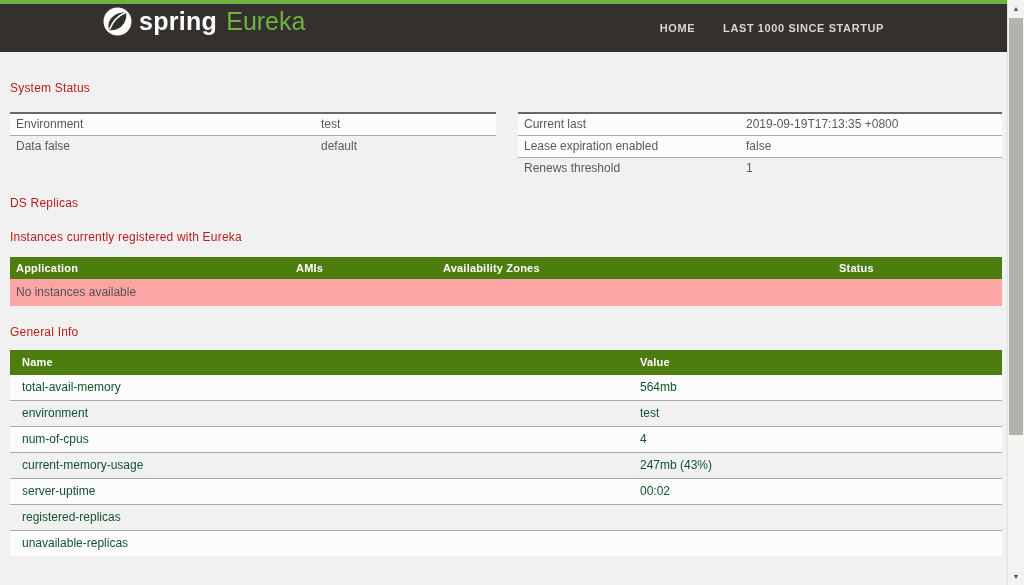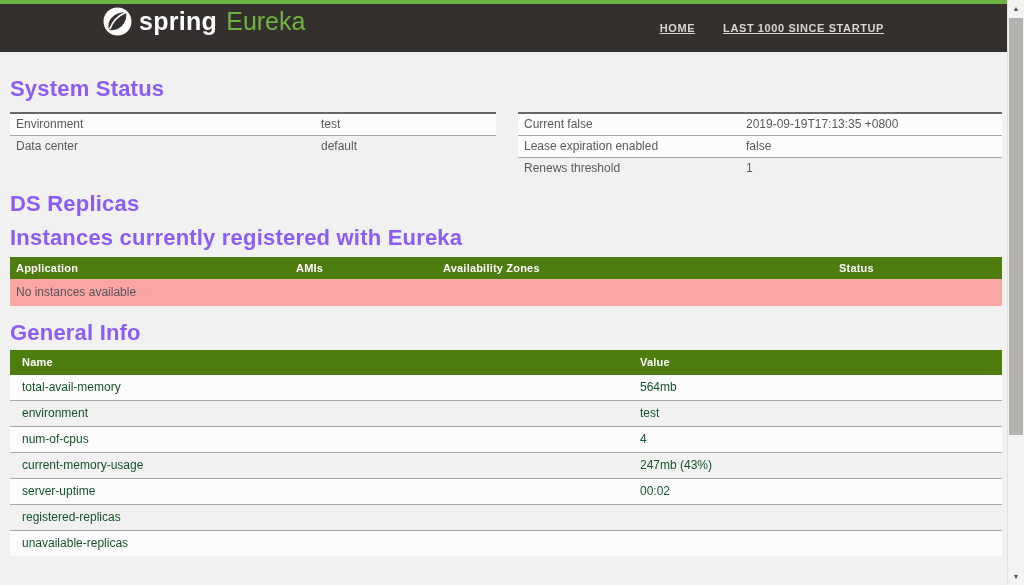--- a/index.html
+++ b/index.html
@@ -52,29 +52,28 @@
     align-items: center;
     gap: 28px;
   }
   .nav-link {
     color: #d8d6d3;
     font-size: 11px;
     font-weight: 700;
     letter-spacing: 0.6px;
     cursor: pointer;
     white-space: nowrap;
-    text-decoration: underline;
   }
 
   
   .content { padding: 0 22px 0 10px; }
   h1.section {
-    font-size: 22px;
-    font-weight: 700;
-    color: #8b5cf6;
+    font-size: 12px;
+    font-weight: 400;
+    color: #b91c1c;
     letter-spacing: 0.2px;
     line-height: 21px;
   }
   .h-system   { padding-top: 26px; margin-bottom: 13px; }
   .h-ds       { margin-top: 14px; }
   .h-instances{ margin-top: 13px; margin-bottom: 9px; }
   .h-general  { margin-top: 16px; margin-bottom: 7px; }
 
   
   .status-wrap { display: flex; gap: 22px; align-items: flex-start; }
@@ -182,30 +181,30 @@
   <h1 class="section h-system">System Status</h1>
 
   <div class="status-wrap">
     <table class="status-table status-table-left">
       <tbody>
         <tr class="odd">
           <td class="lbl">Environment</td>
           <td class="val">test</td>
         </tr>
         <tr>
-          <td class="lbl">Data center</td>
+          <td class="lbl">Data false</td>
           <td class="val">default</td>
         </tr>
       </tbody>
     </table>
 
     <table class="status-table status-table-right">
       <tbody>
         <tr class="odd">
-          <td class="lbl">Current false</td>
+          <td class="lbl">Current last</td>
           <td class="val">2019-09-19T17:13:35 +0800</td>
         </tr>
         <tr class="odd">
           <td class="lbl">Lease expiration enabled</td>
           <td class="val">false</td>
         </tr>
         <tr>
           <td class="lbl">Renews threshold</td>
           <td class="val">1</td>
         </tr>

